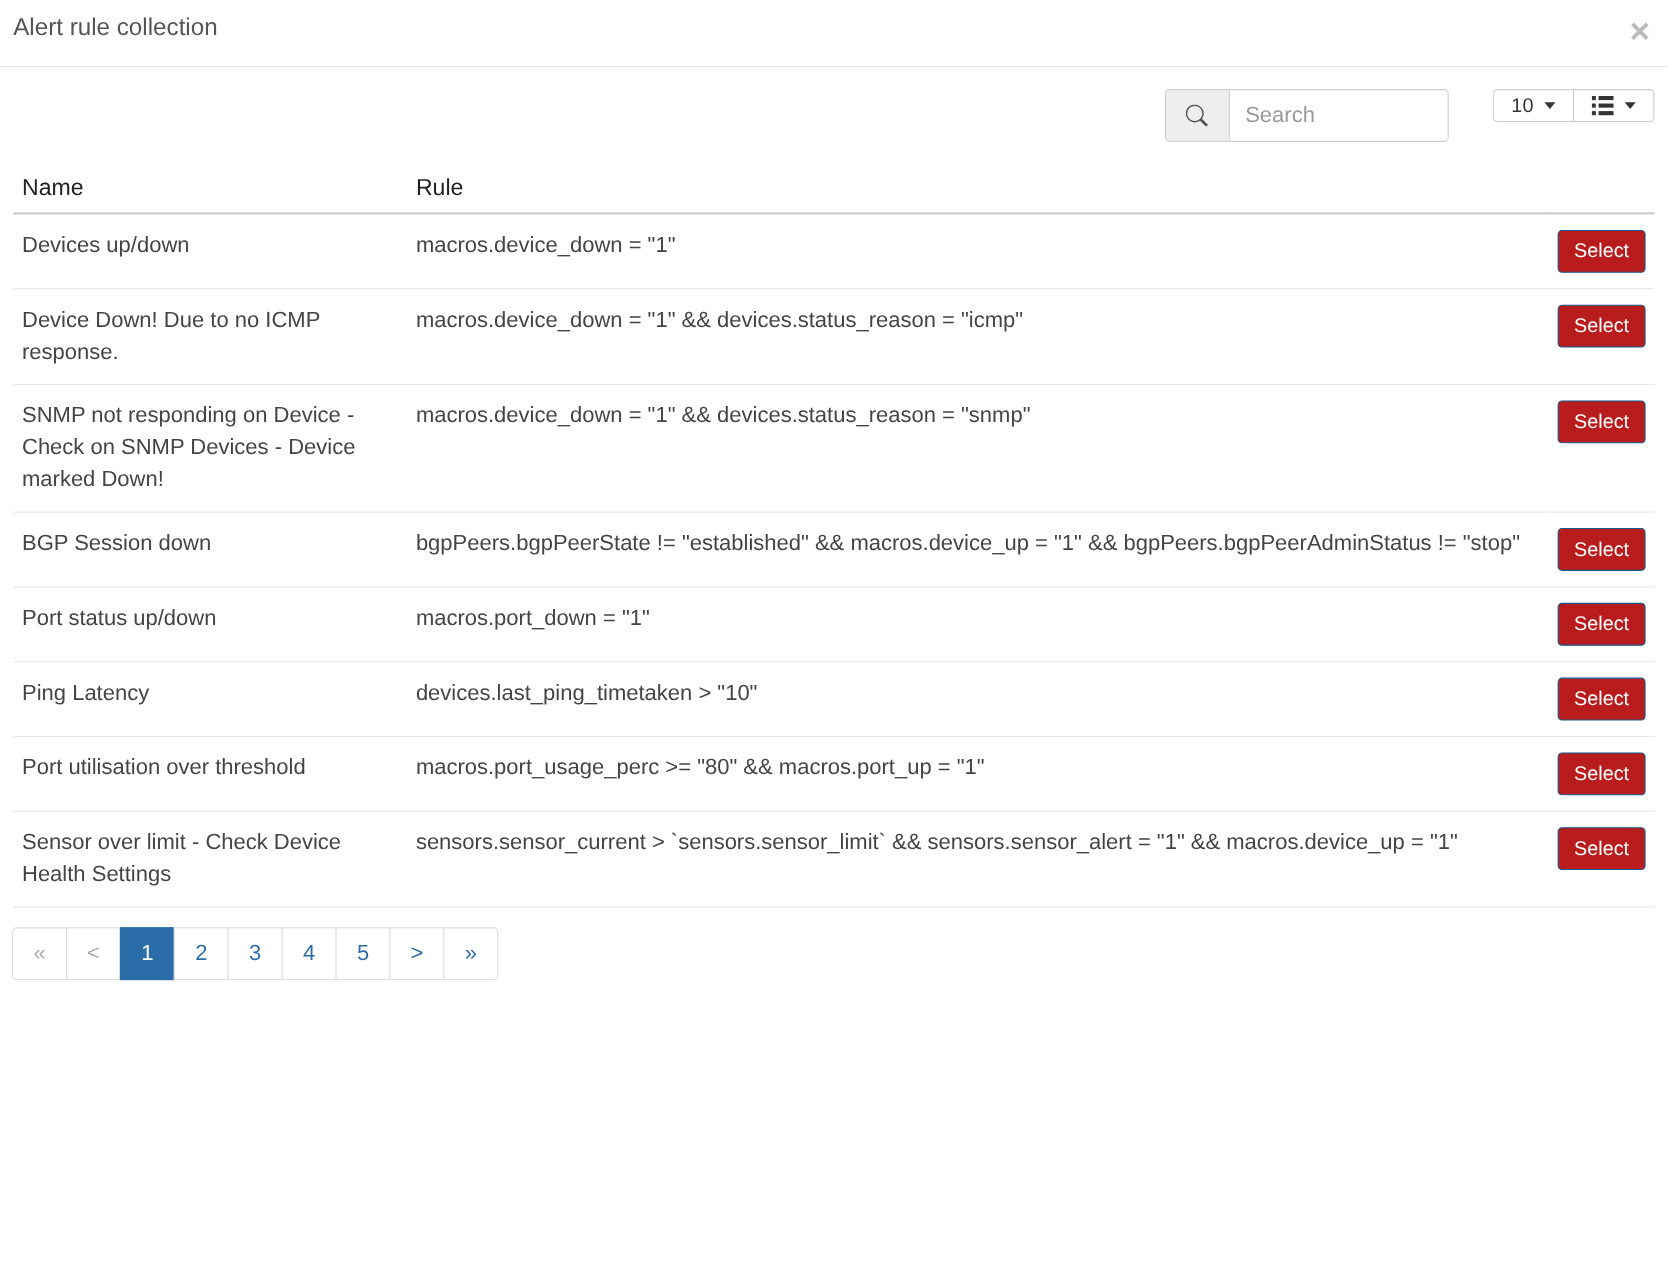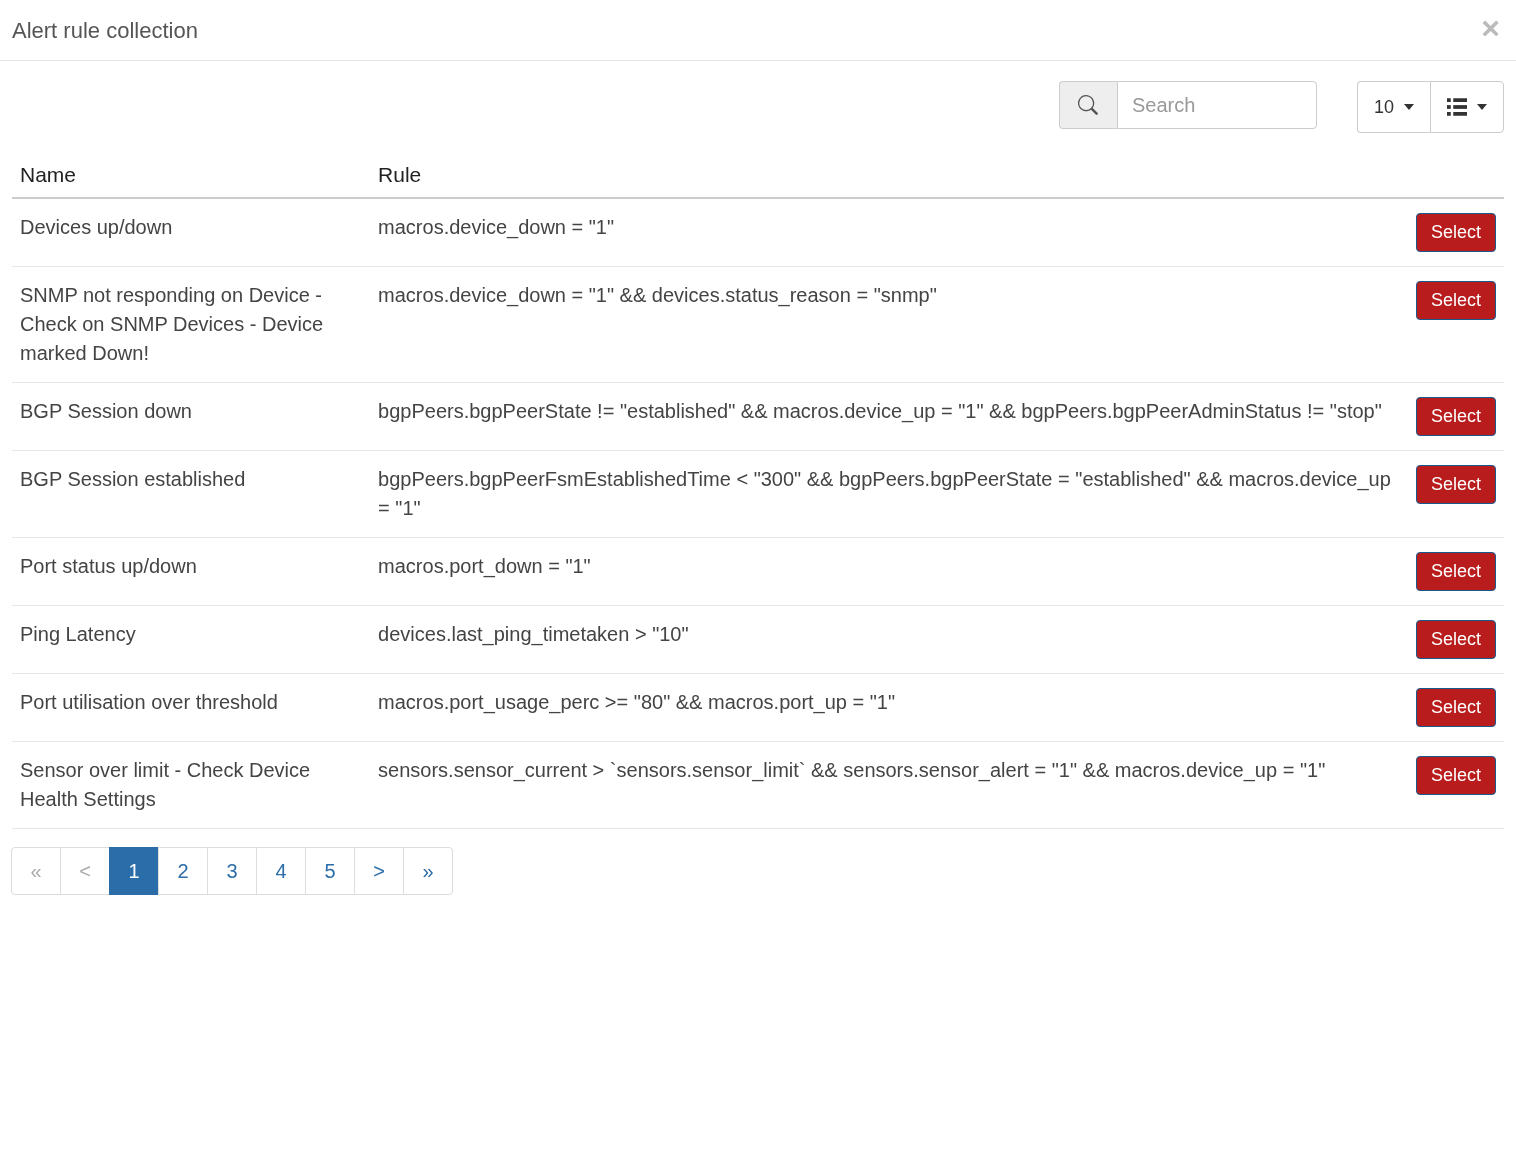--- a/index.html
+++ b/index.html
@@ -7,21 +7,21 @@
     margin: 0;
     padding: 0;
     font-family: "Segoe UI", "Helvetica Neue", Helvetica, Arial, sans-serif;
     font-size: 20px;
     color: #333;
     background: #fff;
   }
   .modal-header {
     display: flex;
     justify-content: space-between;
-    align-items: flex-end;
+    align-items: flex-start;
     padding: 12px 12px 16px 12px;
     border-bottom: 1px solid #e5e5e5;
   }
   .modal-title {
     font-size: 22px;
     color: #555;
     font-weight: 400;
   }
   .close-btn {
     font-size: 32px;
@@ -65,21 +65,21 @@
     color: #7f1d1d;
   }
   .search-input::placeholder { color: #999; }
   .btn-group {
     display: flex;
   }
   .btn {
     display: inline-flex;
     align-items: center;
     gap: 6px;
-    height: 52px;
+    height: 30px;
     padding: 0 16px;
     background: #fff;
     border: 1px solid #ccc;
     color: #333;
     font-size: 18px;
     cursor: pointer;
   }
   .btn-group .btn:first-child { border-radius: 4px 0 0 4px; border-right: none;}
   .btn-group .btn:last-child { border-radius: 0 4px 4px 0; }
   .caret {
@@ -201,32 +201,32 @@
         <th></th>
       </tr>
     </thead>
     <tbody id="rules-body">
         <tr>
           <td>Devices up/down</td>
           <td>macros.device_down = "1"</td>
           <td><button class="btn-primary">Select</button></td>
         </tr>
         <tr>
+          <td>Device Down! Due to no ICMP response.</td>
+          <td>macros.device_down = "1" &amp;&amp; devices.status_reason = "icmp"</td>
+          <td><button class="btn-primary">Select</button></td>
+        </tr>
+        <tr>
           <td>SNMP not responding on Device - Check on SNMP Devices - Device marked Down!</td>
           <td>macros.device_down = "1" &amp;&amp; devices.status_reason = "snmp"</td>
           <td><button class="btn-primary">Select</button></td>
         </tr>
         <tr>
           <td>BGP Session down</td>
           <td>bgpPeers.bgpPeerState != "established" &amp;&amp; macros.device_up = "1" &amp;&amp; bgpPeers.bgpPeerAdminStatus != "stop"</td>
-          <td><button class="btn-primary">Select</button></td>
-        </tr>
-        <tr>
-          <td>BGP Session established</td>
-          <td>bgpPeers.bgpPeerFsmEstablishedTime &lt; "300" &amp;&amp; bgpPeers.bgpPeerState = "established" &amp;&amp; macros.device_up = "1"</td>
           <td><button class="btn-primary">Select</button></td>
         </tr>
         <tr>
           <td>Port status up/down</td>
           <td>macros.port_down = "1"</td>
           <td><button class="btn-primary">Select</button></td>
         </tr>
         <tr>
           <td>Ping Latency</td>
           <td>devices.last_ping_timetaken &gt; "10"</td>

